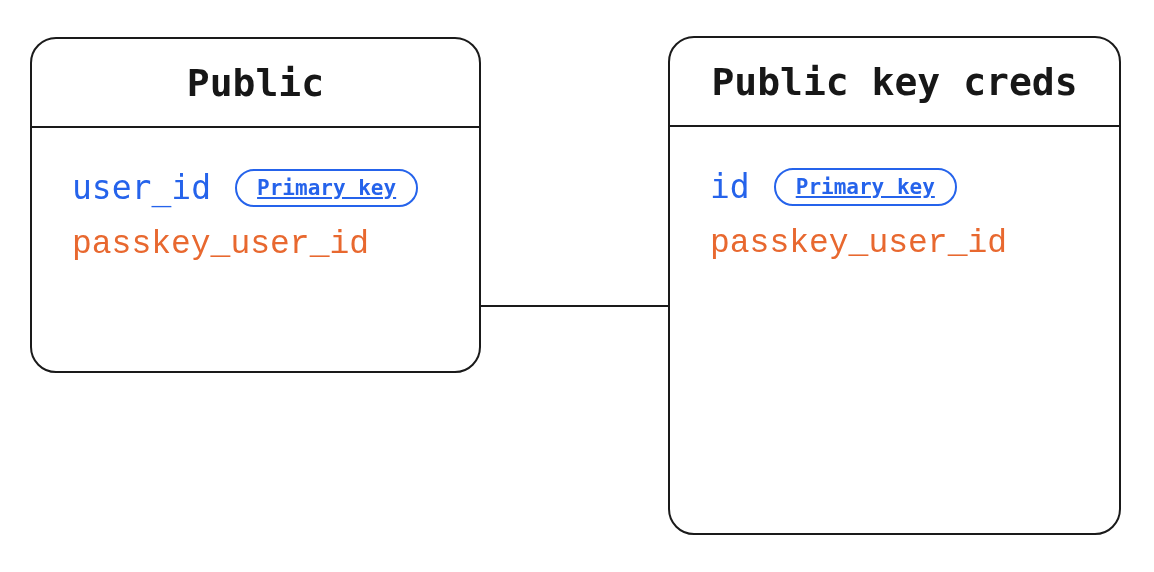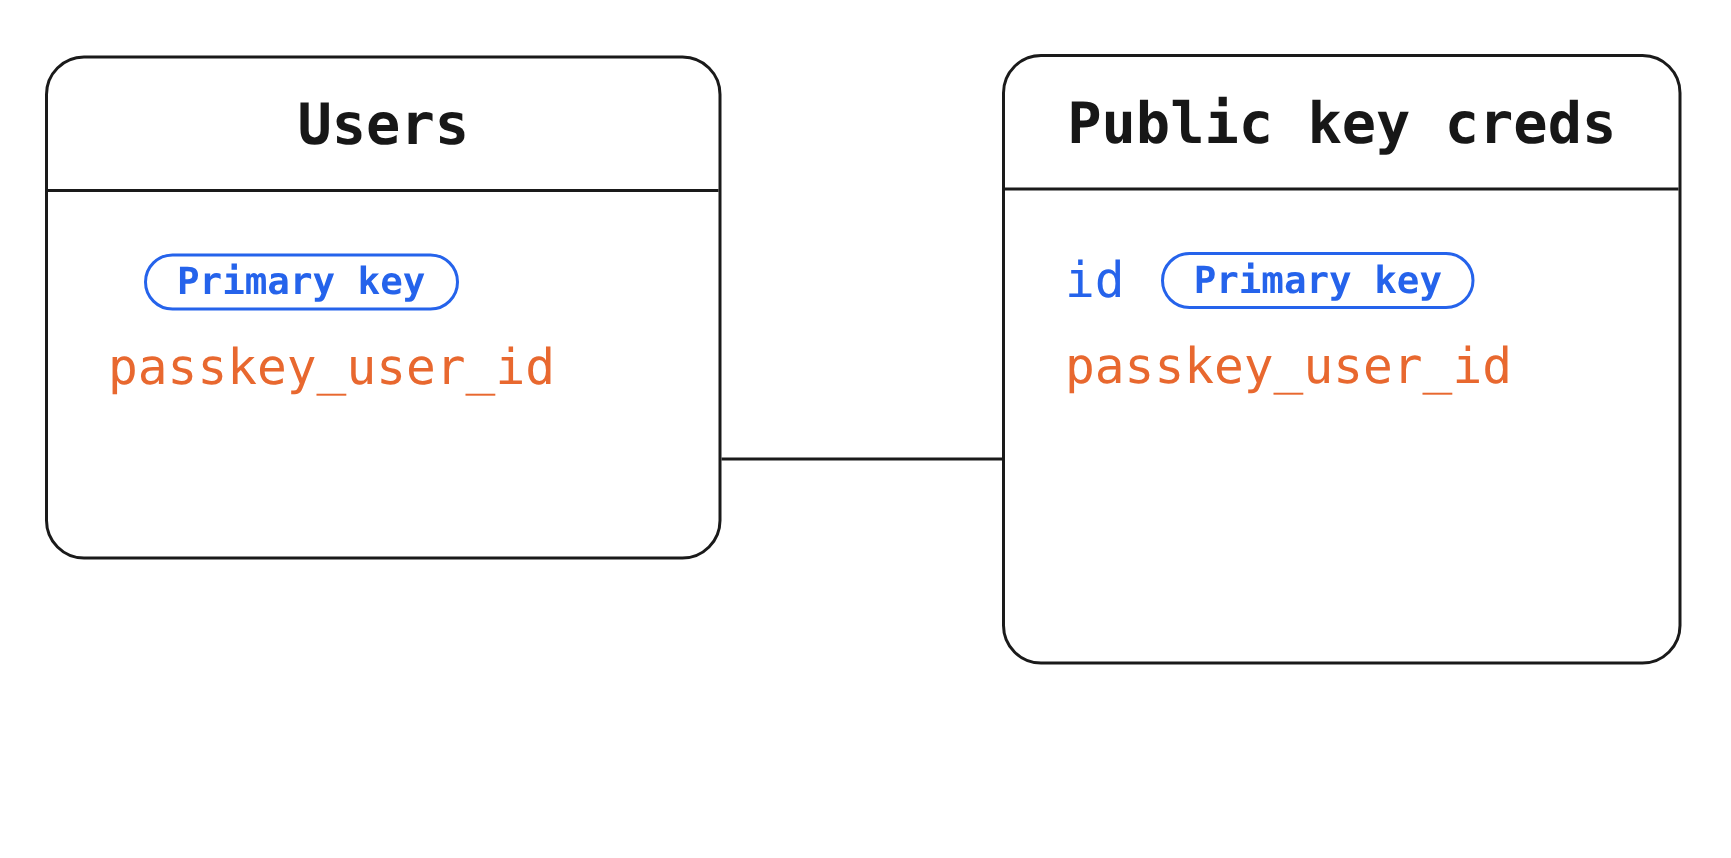--- a/index.html
+++ b/index.html
@@ -19,21 +19,21 @@
     font-family:"DejaVu Sans Mono", monospace;
     overflow:hidden;
   }
   .table-node{
     position:absolute;
     background:var(--bg);
     border:2px solid var(--line);
     border-radius:26px;
   }
   .table-node.users{ left:30px; top:37px; width:451px; height:336px; }
-  .table-node.pkc  { left:668px; top:36px; width:453px; height:407px; }
+  .table-node.pkc  { left:668px; top:36px; width:453px; height:499px; }
   .t-header{
     height:89px;
     border-bottom:2px solid var(--line);
     display:flex;
     align-items:center;
     justify-content:center;
   }
   .t-title{
     font-size:38px;
     font-weight:bold;
@@ -48,54 +48,56 @@
     height:57px;
     display:flex;
     align-items:center;
     white-space:nowrap;
   }
   .field-name{
     font-size:33px;
     color:var(--ink);
   }
   .field-name.blue{ color:var(--blue); }
-  .field-name.orange{ color:var(--orange); }
+  .field-name.orange{ color:var(--orange);font-family:Liberation Mono, monospace; }
   .pk-badge{
     margin-left:24px;
     display:inline-flex;
     align-items:center;
     height:38px;
     padding:0 20px;
     border:2px solid var(--blue);
     border-radius:19px;
     color:var(--blue);
-    font-size:25px;
+    font-size:21px;
     font-weight:bold;
     white-space:nowrap;
+    text-decoration:underline;
   }
   .relation-line{
     position:absolute;
     left:481px;
     top:305px;
     width:187px;
     height:2px;
     background:var(--line);
   }
 </style>
 </head>
 <body>
 
 <div class="canvas">
 
   <div class="table-node users">
     <div class="t-header">
-      <span class="t-title">Users</span>
+      <span class="t-title">Public</span>
     </div>
     <div class="t-fields">
       <div class="field-row">
+        <span class="field-name blue">user_id</span>
         <span class="pk-badge">Primary key</span>
       </div>
       <div class="field-row">
         <span class="field-name orange">passkey_user_id</span>
       </div>
     </div>
   </div>
 
   <div class="relation-line"></div>
 

